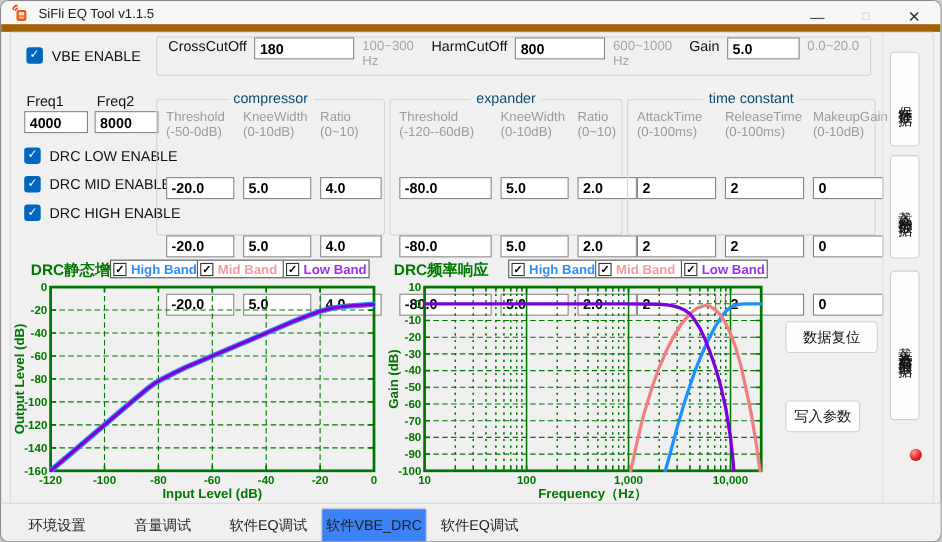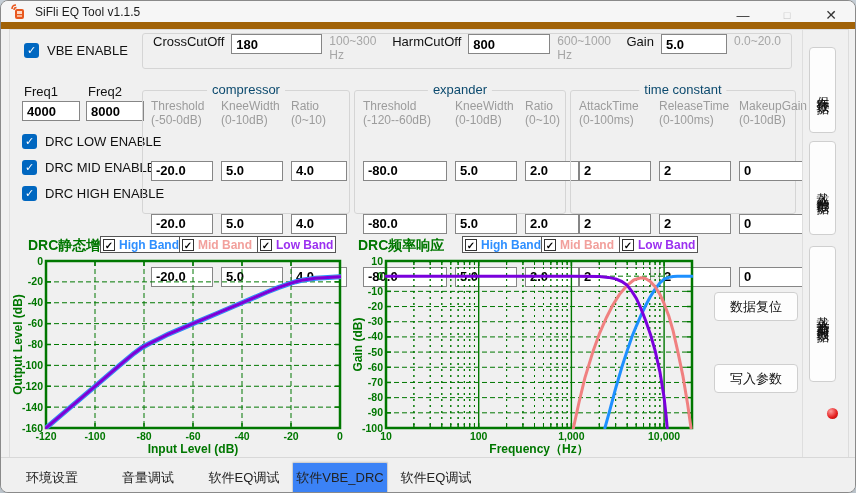--- a/index.html
+++ b/index.html
@@ -498,21 +498,21 @@
         <text x="31" y="116.77272727272727" text-anchor="end" fill="#007700" font-size="10.5px" font-weight="bold">-60</text>
         <text x="31" y="131.95454545454544" text-anchor="end" fill="#007700" font-size="10.5px" font-weight="bold">-70</text>
         <text x="31" y="147.13636363636365" text-anchor="end" fill="#007700" font-size="10.5px" font-weight="bold">-80</text>
         <text x="31" y="162.3181818181818" text-anchor="end" fill="#007700" font-size="10.5px" font-weight="bold">-90</text>
         <text x="31" y="177.5" text-anchor="end" fill="#007700" font-size="10.5px" font-weight="bold">-100</text>
         <text x="187" y="199" text-anchor="middle" fill="#007700" font-size="12px" font-weight="bold">Frequency（Hz）</text>
         <text x="0" y="0" text-anchor="middle" fill="#007700" font-size="12px" font-weight="bold" transform="translate(10,90.5) rotate(-90)">Gain (dB)</text>
       </svg>
 
     <div class="pushbtn" style="left:704px; top:262px; width:84px; height:29px;">数据复位</div>
-    <div class="pushbtn" style="left:704px; top:334px; width:84px; height:29px;">写入参数</div>
+    <div class="pushbtn" style="left:704px; top:334px; width:68px; height:29px;">写入参数</div>
 
     <div id="divider"></div>
 
     <div class="pushbtn vbtn" style="left:799px; top:17px; width:27px; height:86px;">保存数据</div>
     <div class="pushbtn vbtn" style="left:799px; top:111px; width:27px; height:94px;">载入全部数据</div>
     <div class="pushbtn vbtn" style="left:799px; top:216px; width:27px; height:136px;">载入当前页面数据</div>
     <div id="led"></div>
   </div>
 
   <div id="tabbar">

